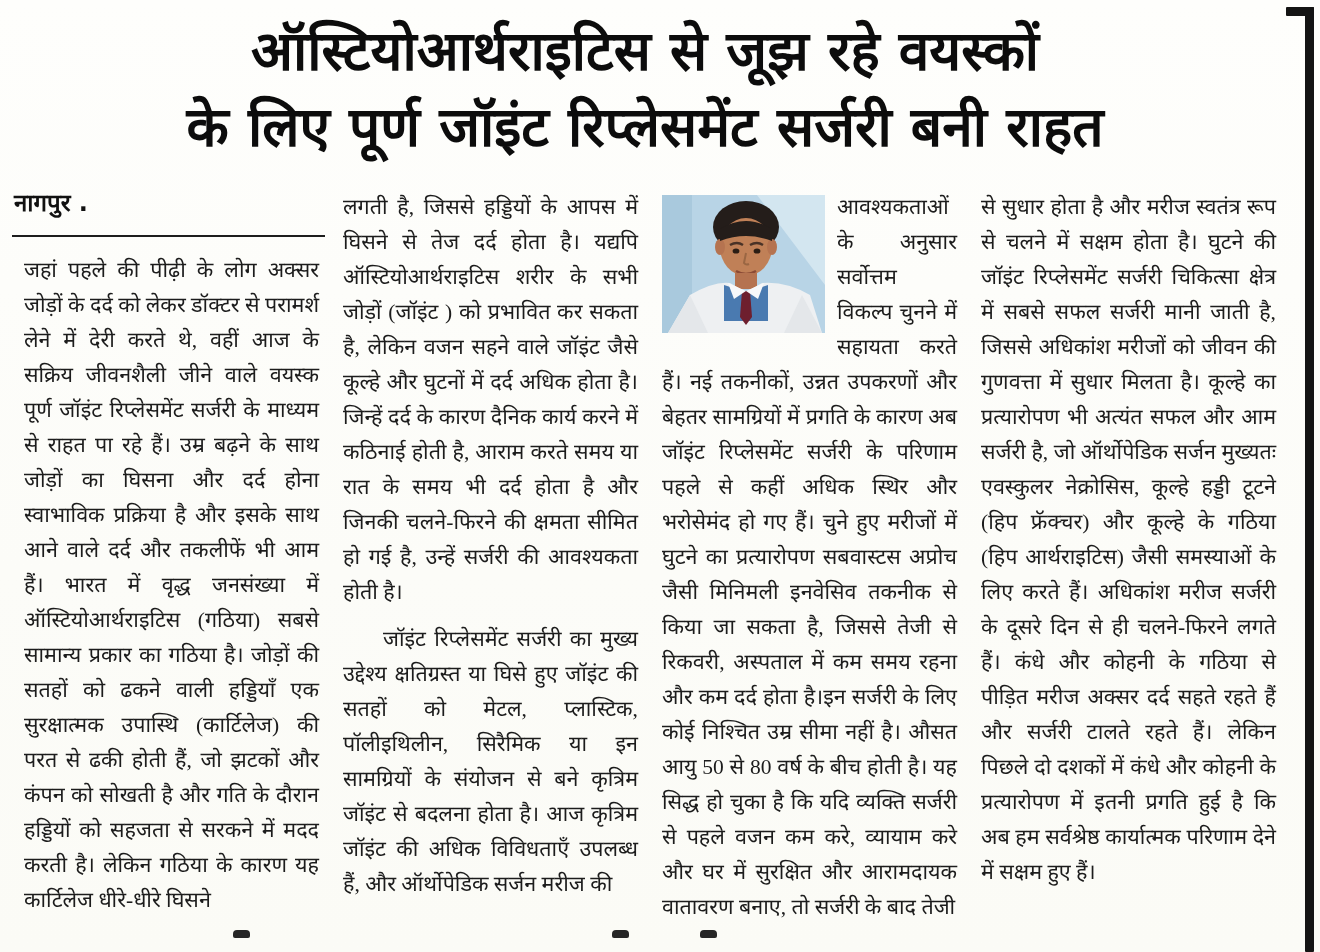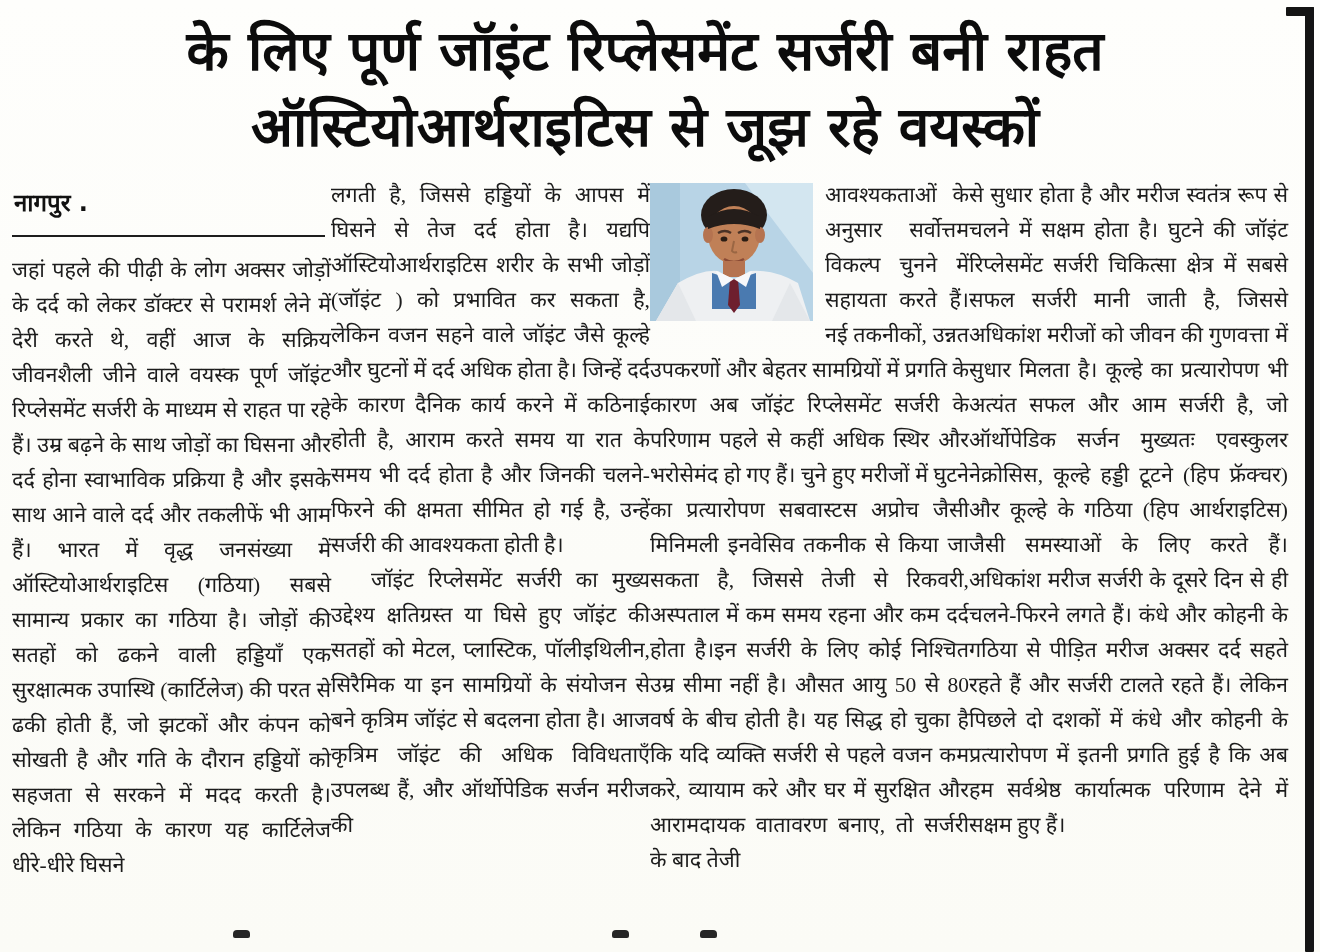--- a/index.html
+++ b/index.html
@@ -37,21 +37,21 @@
     align-items: flex-start;
   }
   .col {
     flex: 1 1 0;
     font-family: "Liberation Serif", "DejaVu Serif", serif;
     font-size: 21.5px;
     line-height: 1.63;
     text-align: justify;
     color: #1c1c1c;
   }
-  .col p { margin: 0; }
+  .col p { margin: 12px; }
   .dateline {
     font-family: "DejaVu Sans", "Liberation Sans", sans-serif;
     font-weight: 700;
     font-size: 24px;
     margin: 6px 0 12px 2px;
     color: #111;
   }
   .rule {
     border: none;
     border-top: 2px solid #1d1d1d;
@@ -96,22 +96,22 @@
   .cut-mark.m1 { left: 233px; }
   .cut-mark.m2 { left: 612px; }
   .cut-mark.m3 { left: 700px; }
 </style>
 </head>
 <body>
 
 <div class="paper"></div>
 
 <header class="headline">
+  <div>ऑस्टियोआर्थराइटिस से जूझ रहे वयस्कों</div>
   <div>के लिए पूर्ण जॉइंट रिप्लेसमेंट सर्जरी बनी राहत</div>
-  <div>ऑस्टियोआर्थराइटिस से जूझ रहे वयस्कों</div>
 </header>
 
 <main class="columns">
 
   <section class="col">
     <div class="dateline">नागपुर .</div>
     <hr class="rule">
     <p>जहां पहले की पीढ़ी के लोग अक्सर जोड़ों के दर्द को लेकर डॉक्टर से परामर्श लेने में देरी करते थे, वहीं आज के सक्रिय जीवनशैली जीने वाले वयस्क पूर्ण जॉइंट रिप्लेसमेंट सर्जरी के माध्यम से राहत पा रहे हैं। उम्र बढ़ने के साथ जोड़ों का घिसना और दर्द होना स्वाभाविक प्रक्रिया है और इसके साथ आने वाले दर्द और तकलीफें भी आम हैं। भारत में वृद्ध जनसंख्या में ऑस्टियोआर्थराइटिस (गठिया) सबसे सामान्य प्रकार का गठिया है। जोड़ों की सतहों को ढकने वाली हड्डियाँ एक सुरक्षात्मक उपास्थि (कार्टिलेज) की परत से ढकी होती हैं, जो झटकों और कंपन को सोखती है और गति के दौरान हड्डियों को सहजता से सरकने में मदद करती है। लेकिन गठिया के कारण यह कार्टिलेज धीरे-धीरे घिसने</p>
   </section>
 

